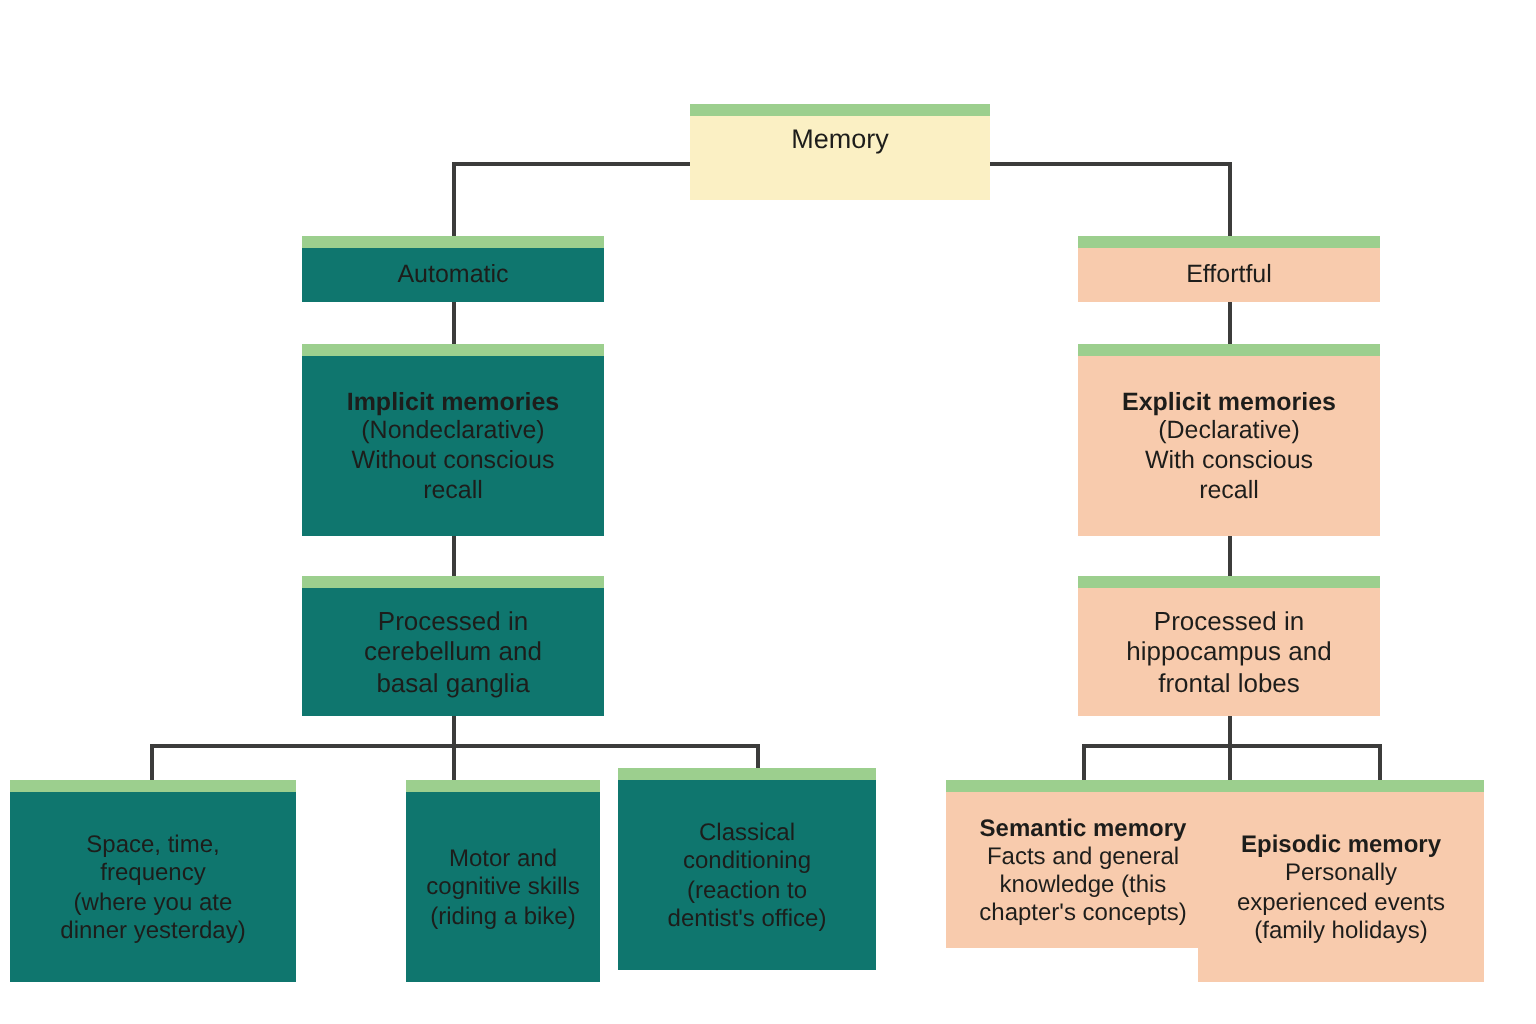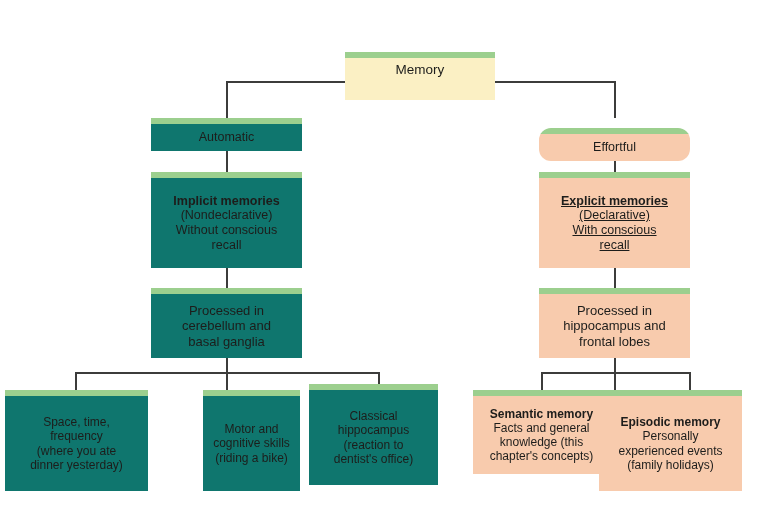--- a/index.html
+++ b/index.html
@@ -117,28 +117,28 @@
 
   <div class="node blue t-lvl3" style="left:151px; top:288px; width:151px; height:70px;">
     <div class="cap"></div>
     <div class="body">
       <span class="line">Processed in</span>
       <span class="line">cerebellum and</span>
       <span class="line">basal ganglia</span>
     </div>
   </div>
 
-  <div class="node peach t-lvl1" style="left:539px; top:128px; width:151px; height:33px;border-radius:12px;">
+  <div class="node peach t-lvl1" style="left:539px; top:118px; width:151px; height:33px;">
     <div class="cap"></div>
     <div class="body">
       <span class="line">Effortful</span>
     </div>
   </div>
 
-  <div class="node peach t-lvl2" style="left:539px; top:172px; width:151px; height:96px;text-decoration:underline;">
+  <div class="node peach t-lvl2" style="left:539px; top:172px; width:151px; height:96px;">
     <div class="cap"></div>
     <div class="body">
       <span class="line b">Explicit memories</span>
       <span class="line">(Declarative)</span>
       <span class="line">With conscious</span>
       <span class="line">recall</span>
     </div>
   </div>
 
   <div class="node peach t-lvl3" style="left:539px; top:288px; width:151px; height:70px;">
@@ -166,21 +166,21 @@
       <span class="line">Motor and</span>
       <span class="line">cognitive skills</span>
       <span class="line">(riding a bike)</span>
     </div>
   </div>
 
   <div class="node blue t-leaf" style="left:309px; top:384px; width:129px; height:101px;">
     <div class="cap"></div>
     <div class="body">
       <span class="line">Classical</span>
-      <span class="line">hippocampus</span>
+      <span class="line">conditioning</span>
       <span class="line">(reaction to</span>
       <span class="line">dentist's office)</span>
     </div>
   </div>
 
   <div class="node peach t-leaf" style="left:473px; top:390px; width:137px; height:84px;">
     <div class="cap"></div>
     <div class="body">
       <span class="line b">Semantic memory</span>
       <span class="line">Facts and general</span>

